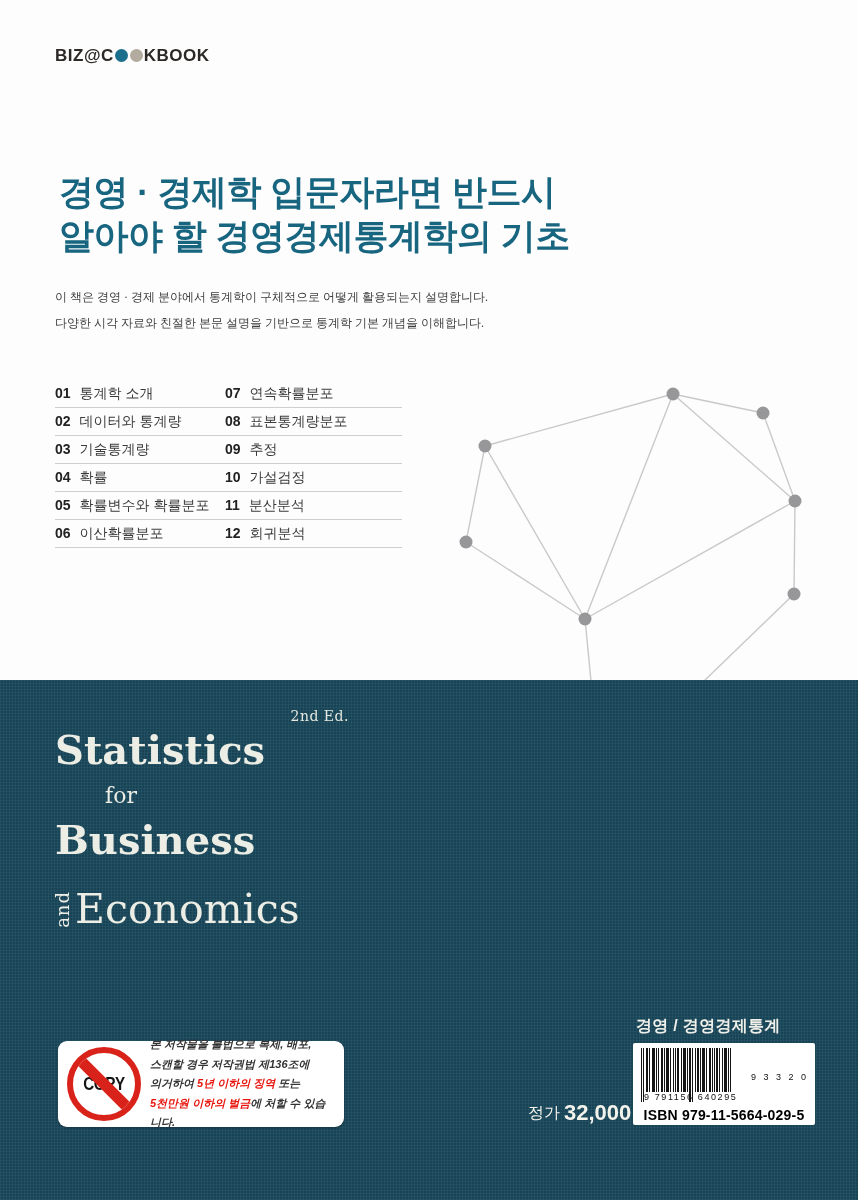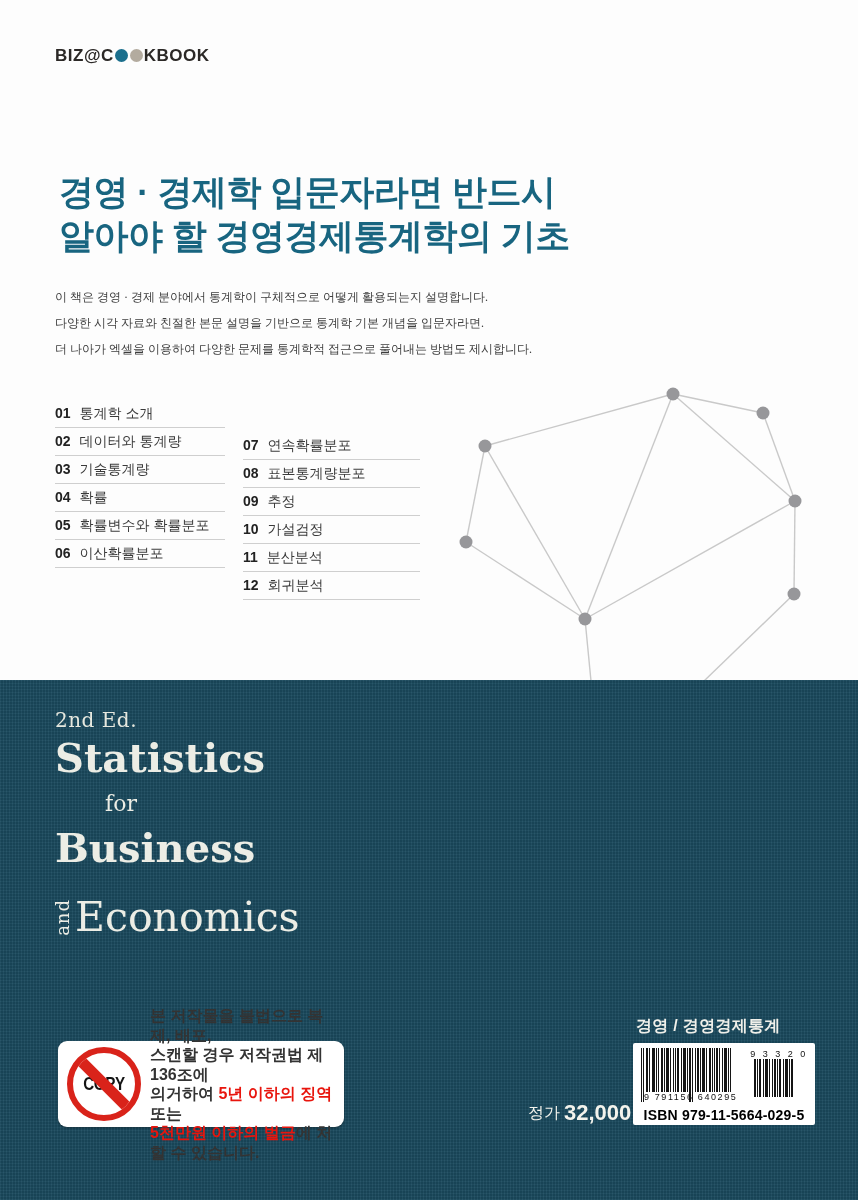--- a/index.html
+++ b/index.html
@@ -16,79 +16,79 @@
   .logo .dot1{background:var(--dot1,#1b6f8d);}
   .logo .dot2{background:var(--dot2,#b3ab9f);}
 
   .headline{position:absolute;left:55px;top:166px;margin:4px;font-size:35px;
         line-height:44px;font-weight:800;color:var(--accent,#186580);letter-spacing:-0.5px;}
   .headline .hl{display:block;}
 
   .intro{position:absolute;left:55px;top:284px;font-family:"Liberation Serif",serif;
         font-size:12px;line-height:26px;color:#3d3d3d;}
 
-  .toc{position:absolute;left:55px;top:400px;display:flex;gap:18px;}
+  .toc{position:absolute;left:55px;top:380px;display:flex;}
   .toc-col{list-style:none;margin:0;padding:0;}
   .toc-col.left{width:170px;}
-  .toc-col.right{width:177px;margin-top:32px;}
+  .toc-col.right{width:177px;}
   .toc-item{display:flex;align-items:baseline;padding:5px 0 6px;
         border-bottom:1px solid #cfcfcf;font-size:14px;line-height:16px;}
   .toc-num{font-weight:bold;color:#222;margin-right:9px;}
   .toc-label{color:#3a3a3a;}
 
   .network{position:absolute;left:0;top:0;width:858px;height:680px;pointer-events:none;}
 
   
   .cover{position:relative;width:858px;height:520px;background-color:var(--cover-bg,#1a4a5e);
      background-image:
        repeating-linear-gradient(90deg, rgba(255,255,255,.035) 0 1px, rgba(0,0,0,.05) 1px 3px),
        repeating-linear-gradient(0deg, rgba(255,255,255,.03) 0 1px, rgba(0,0,0,.045) 1px 3px);}
 
   .title-block{position:absolute;left:55px;top:28px;width:296px;
         font-family:"DejaVu Serif",serif;color:#ecede5;}
-  .edition{text-align:left;font-size:20px;letter-spacing:.5px;color:#e6e8df;
-        margin:0 14px -4px 0;}
+  .edition{text-align:right;font-size:14px;letter-spacing:.5px;color:#e6e8df;
+        margin:0 2px -4px 0;}
   .t-big{font-size:40px;line-height:60px;white-space:nowrap;font-weight:bold;}
   .t-for{font-size:22px;line-height:22px;margin:5px 0 3px 50px;}
   .t-last{display:flex;align-items:center;margin-top:12px;}
   .t-and{writing-mode:vertical-rl;transform:rotate(180deg);font-size:18px;
         letter-spacing:1px;margin-right:5px;line-height:15px;}
   .t-big2{font-size:41px;line-height:54px;white-space:nowrap;}
 
   
   .copy-box{position:absolute;left:58px;top:361px;width:286px;height:86px;
         background:#fff;border-radius:9px;display:flex;align-items:center;
         padding:0 8px 0 9px;box-sizing:border-box;box-shadow:0 1px 2px rgba(0,0,0,.35);}
   .no-copy{position:relative;width:62px;height:62px;flex-shrink:0;border:6px solid #d9231a;
         border-radius:50%;background:#fff;display:flex;align-items:center;
         justify-content:center;overflow:hidden;margin-right:9px;}
   .copy-word{font-weight:bold;font-size:19px;color:#141414;transform:scaleX(.8);
         letter-spacing:-0.5px;z-index:1;}
   .slash{position:absolute;left:50%;top:50%;width:92px;height:11px;background:#d9231a;
         transform:translate(-50%,-50%) rotate(45deg);z-index:2;}
-  .notice{font-size:16px;line-height:19.5px;color:#333;font-weight:600;}
+  .notice{font-size:11px;line-height:19.5px;color:#333;font-weight:600;font-style:italic;}
   .notice .red{color:var(--red,#e8150d);}
 
   
   .price{position:absolute;left:528px;top:420px;display:flex;align-items:center;
         gap:4px;color:#f3f3ec;}
   .p-label{font-size:16px;}
   .p-amount{font-size:22px;font-weight:bold;}
   .p-unit{font-size:16px;}
 
   
   .barcode-area{position:absolute;left:633px;top:336px;width:182px;}
   .bc-category{font-size:16px;color:#f0f0ea;margin:0 0 6px 3px;letter-spacing:.3px;font-weight:bold;}
   .bc-box{width:182px;height:82px;background:#fff;border-radius:2px;
         padding:5px 8px 3px;box-sizing:border-box;}
   .bc-row{display:flex;height:56px;}
   .bc-main{position:relative;width:110px;}
   .bc-digits{position:absolute;left:3px;top:44px;width:102px;font-size:9px;
         letter-spacing:1.6px;color:#111;white-space:nowrap;}
-  .bc-addon{width:56px;display:flex;flex-direction:column;align-items:center;}
+  .bc-addon{width:56px;display:flex;flex-direction:row;align-items:center;}
   .bc-addon-digits{font-size:9px;letter-spacing:2.5px;color:#111;margin-top:1px;white-space:nowrap;}
   .bc-isbn{font-size:14px;font-weight:bold;color:#000;text-align:center;
         margin-top:3px;letter-spacing:.2px;white-space:nowrap;}
 </style>
 </head>
 <body>
 
 <div class="page" style="--accent: #186580; --cover-bg: #1a4a5e; --dot1: #1b6f8d; --dot2: #b3ab9f; --red: #e8150d;">
 
   <section class="top">
@@ -97,22 +97,21 @@
       <span>BIZ@C</span><span class="dot dot1"></span><span class="dot dot2"></span><span>KBOOK</span>
     </div>
 
     <h1 class="headline">
       <span class="hl">경영 · 경제학 입문자라면 반드시</span>
       <span class="hl">알아야 할 경영경제통계학의 기초</span>
     </h1>
 
     <div class="intro" id="intro">
         <div>이 책은 경영 · 경제 분야에서 통계학이 구체적으로 어떻게 활용되는지 설명합니다.</div>
-        <div>다양한 시각 자료와 친절한 본문 설명을 기반으로 통계학 기본 개념을 입문자라면.</div>
-        <div>더 나아가 엑셀을 이용하여 다양한 문제를 통계학적 접근으로 풀어내는 방법도 제시합니다.</div>
+        <div>다양한 시각 자료와 친절한 본문 설명을 기반으로 통계학 기본 개념을 이해합니다.</div>
       </div>
 
     <div class="toc">
       <ul id="toc-left" class="toc-col left">
           <li class="toc-item">
             <span class="toc-num">01</span>
             <span class="toc-label">통계학 소개</span>
           </li>
           <li class="toc-item">
             <span class="toc-num">02</span>

